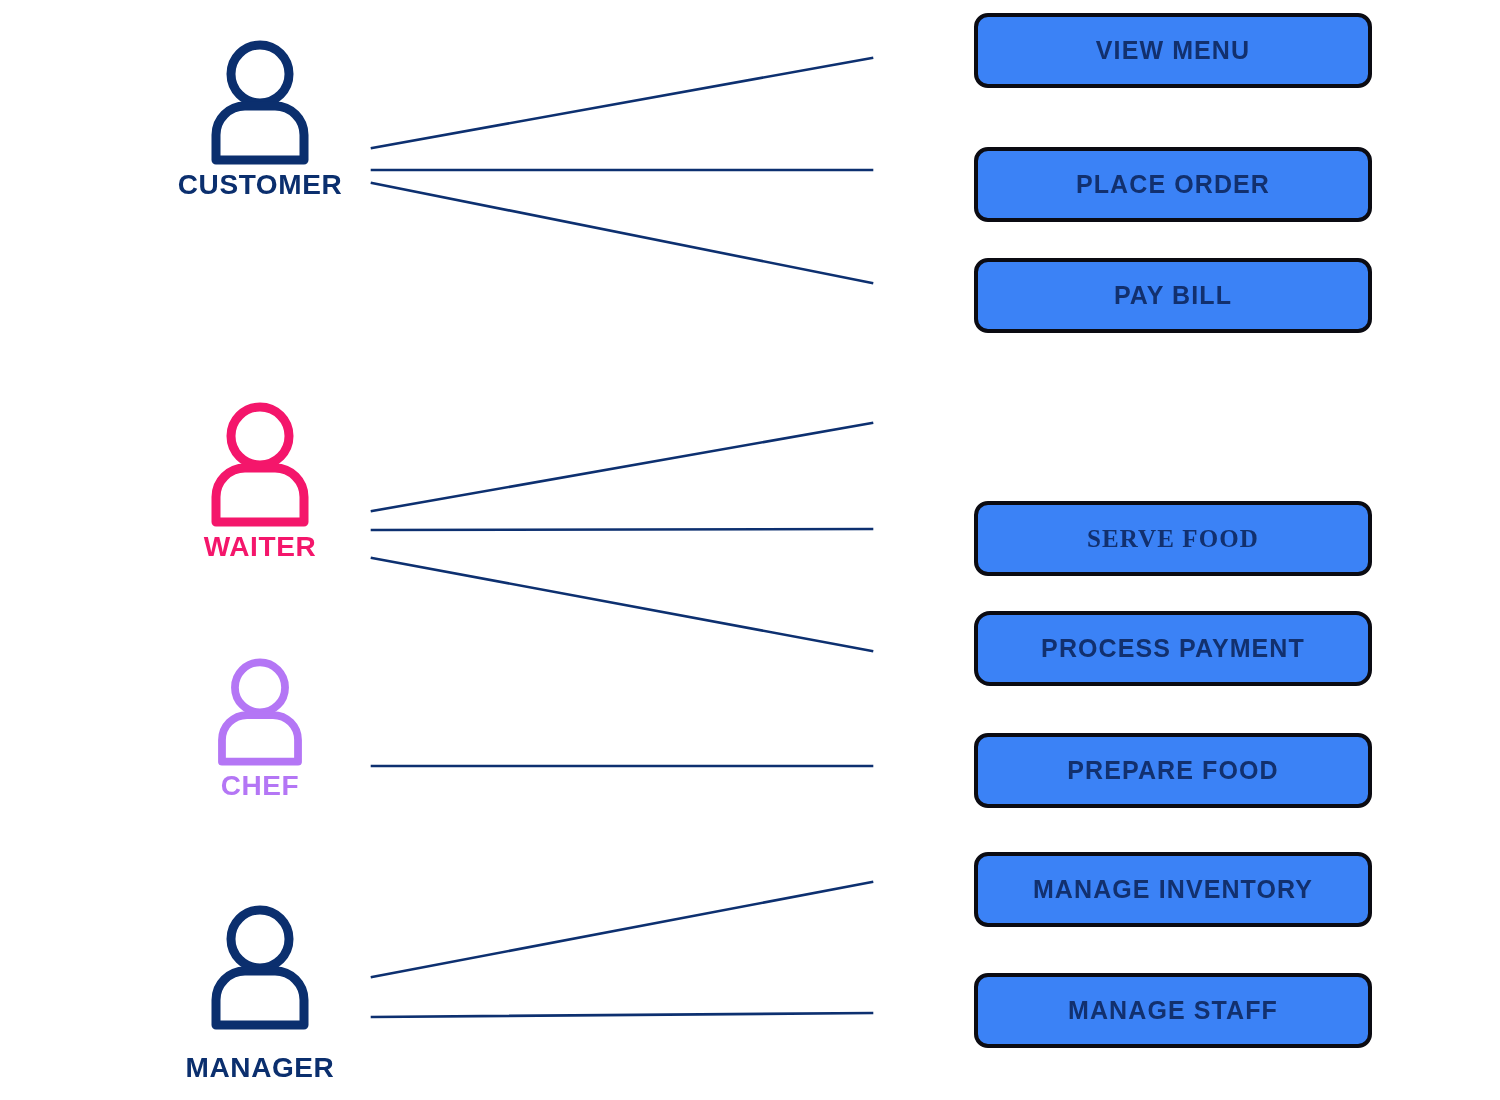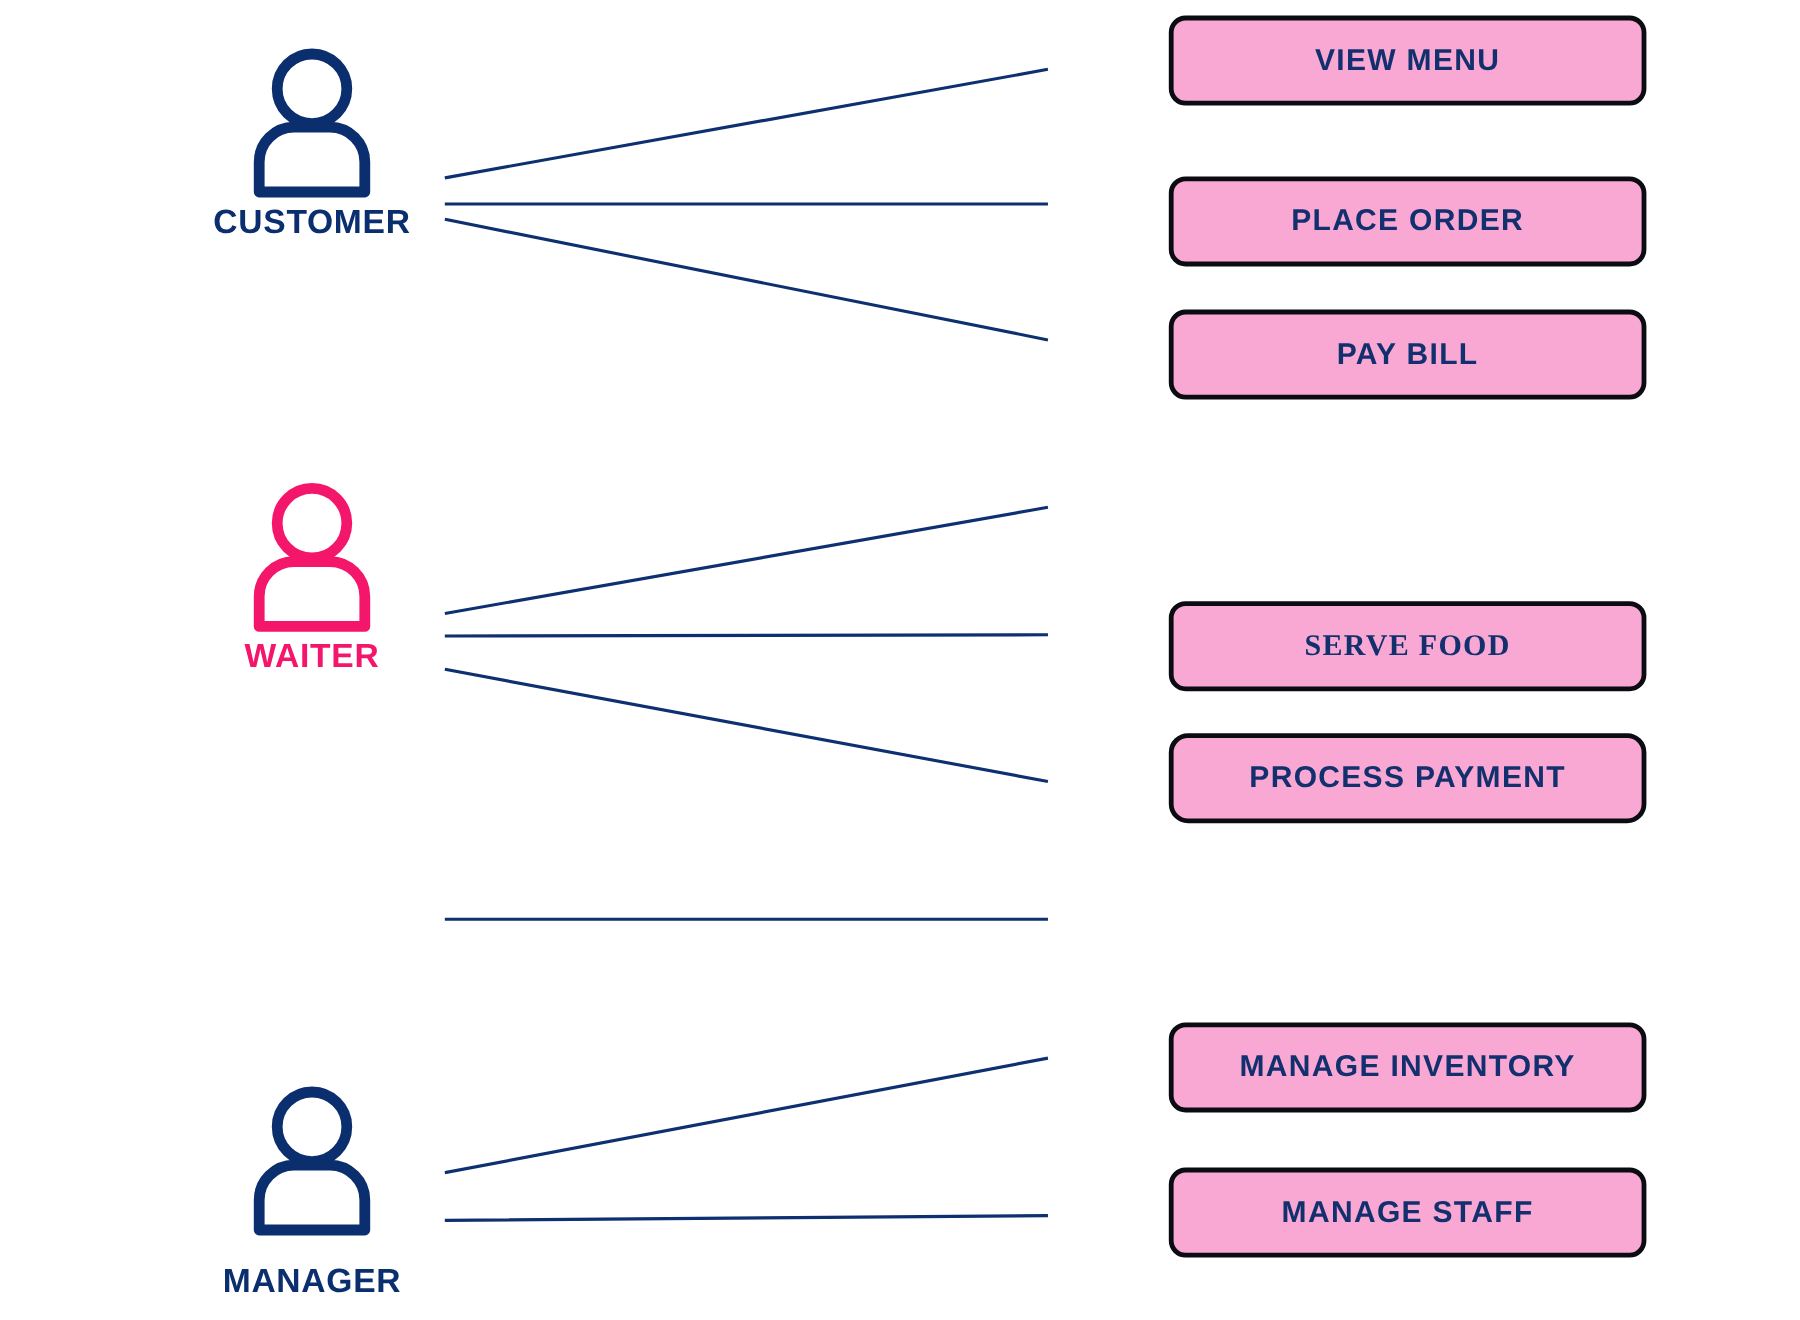--- a/index.html
+++ b/index.html
@@ -55,21 +55,21 @@
 
   
   .usecase {
     position: absolute;
     left: 974px;
     width: 398px;
     height: 75px;
     box-sizing: border-box;
     border: 4px solid #0b0b12;
     border-radius: 14px;
-    background: #f9a8d4;
+    background: #3b82f6;
     display: flex;
     align-items: center;
     justify-content: center;
   }
   .usecase-label {
     font-size: 25px;
     font-weight: 700;
     letter-spacing: 1.1px;
     color: #12306e;
     white-space: nowrap;
@@ -108,20 +108,29 @@
   <div class="actor" id="actor-waiter">
     <svg class="actor-icon" width="106" height="125" viewBox="0 0 106 125" xmlns="http://www.w3.org/2000/svg">
       <g fill="none" stroke="#f4166b" stroke-width="9" stroke-linecap="round" stroke-linejoin="round">
         <circle cx="53" cy="34" r="29"></circle>
         <path d="M9 120 L9 95 a29 29 0 0 1 29 -29 l30 0 a29 29 0 0 1 29 29 L97 120 Z"></path>
       </g>
     </svg>
     <div class="actor-label" style="color: rgb(244, 22, 107);">WAITER</div>
   </div>
 
+  <div class="actor" id="actor-chef">
+    <svg class="actor-icon" width="92" height="108" viewBox="0 0 106 125" xmlns="http://www.w3.org/2000/svg">
+      <g fill="none" stroke="#b476f5" stroke-width="9" stroke-linecap="round" stroke-linejoin="round">
+        <circle cx="53" cy="34" r="29"></circle>
+        <path d="M9 120 L9 95 a29 29 0 0 1 29 -29 l30 0 a29 29 0 0 1 29 29 L97 120 Z"></path>
+      </g>
+    </svg>
+    <div class="actor-label" style="color: rgb(180, 118, 245);">CHEF</div>
+  </div>
 
   <div class="actor" id="actor-manager">
     <svg class="actor-icon" width="106" height="125" viewBox="0 0 106 125" xmlns="http://www.w3.org/2000/svg">
       <g fill="none" stroke="#0b2f6e" stroke-width="9" stroke-linecap="round" stroke-linejoin="round">
         <circle cx="53" cy="34" r="29"></circle>
         <path d="M9 120 L9 95 a29 29 0 0 1 29 -29 l30 0 a29 29 0 0 1 29 29 L97 120 Z"></path>
       </g>
     </svg>
     <div class="actor-label" style="color: rgb(11, 47, 110); margin-top: 24px;">MANAGER</div>
   </div>
@@ -134,20 +143,23 @@
   </div>
   <div class="usecase" style="top: 258px; border-color: rgb(11, 11, 18);">
     <span class="usecase-label" style="color: rgb(18, 48, 110);">PAY BILL</span>
   </div>
   <div class="usecase" style="top: 501px; border-color: rgb(11, 11, 18); font-family: Liberation Serif, serif;">
     <span class="usecase-label" style="color: rgb(18, 48, 110);">SERVE FOOD</span>
   </div>
   <div class="usecase" style="top: 611px; border-color: rgb(11, 11, 18); border-radius: 16px;">
     <span class="usecase-label" style="color: rgb(18, 48, 110);">PROCESS PAYMENT</span>
   </div>
+  <div class="usecase" style="top: 733px; border-color: rgb(11, 11, 18);">
+    <span class="usecase-label" style="color: rgb(18, 48, 110);">PREPARE FOOD</span>
+  </div>
   <div class="usecase" style="top: 852px; border-color: rgb(11, 11, 18);">
     <span class="usecase-label" style="color: rgb(18, 48, 110);">MANAGE INVENTORY</span>
   </div>
   <div class="usecase" style="top: 973px; border-color: rgb(11, 11, 18);">
     <span class="usecase-label" style="color: rgb(18, 48, 110); text-align: right;">MANAGE STAFF</span>
   </div>
 
 </div>
 
 </body></html>

